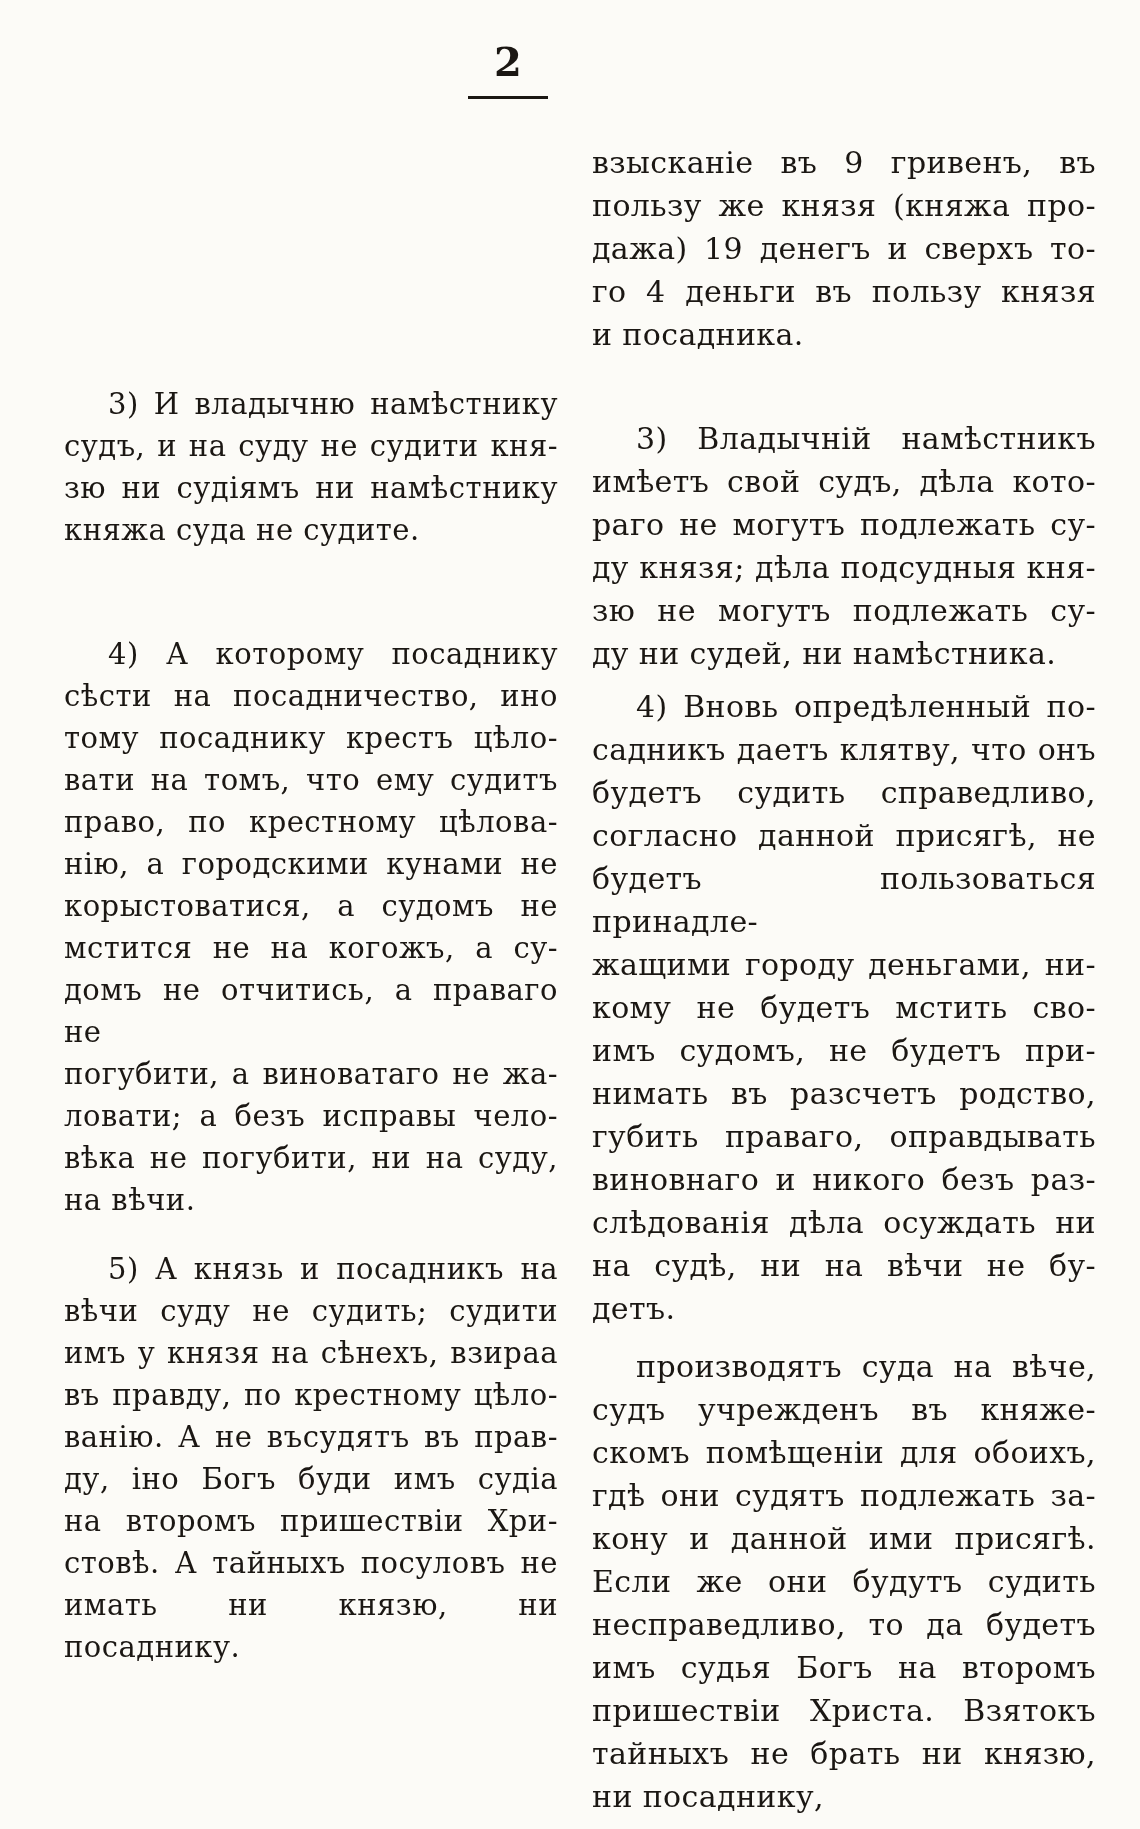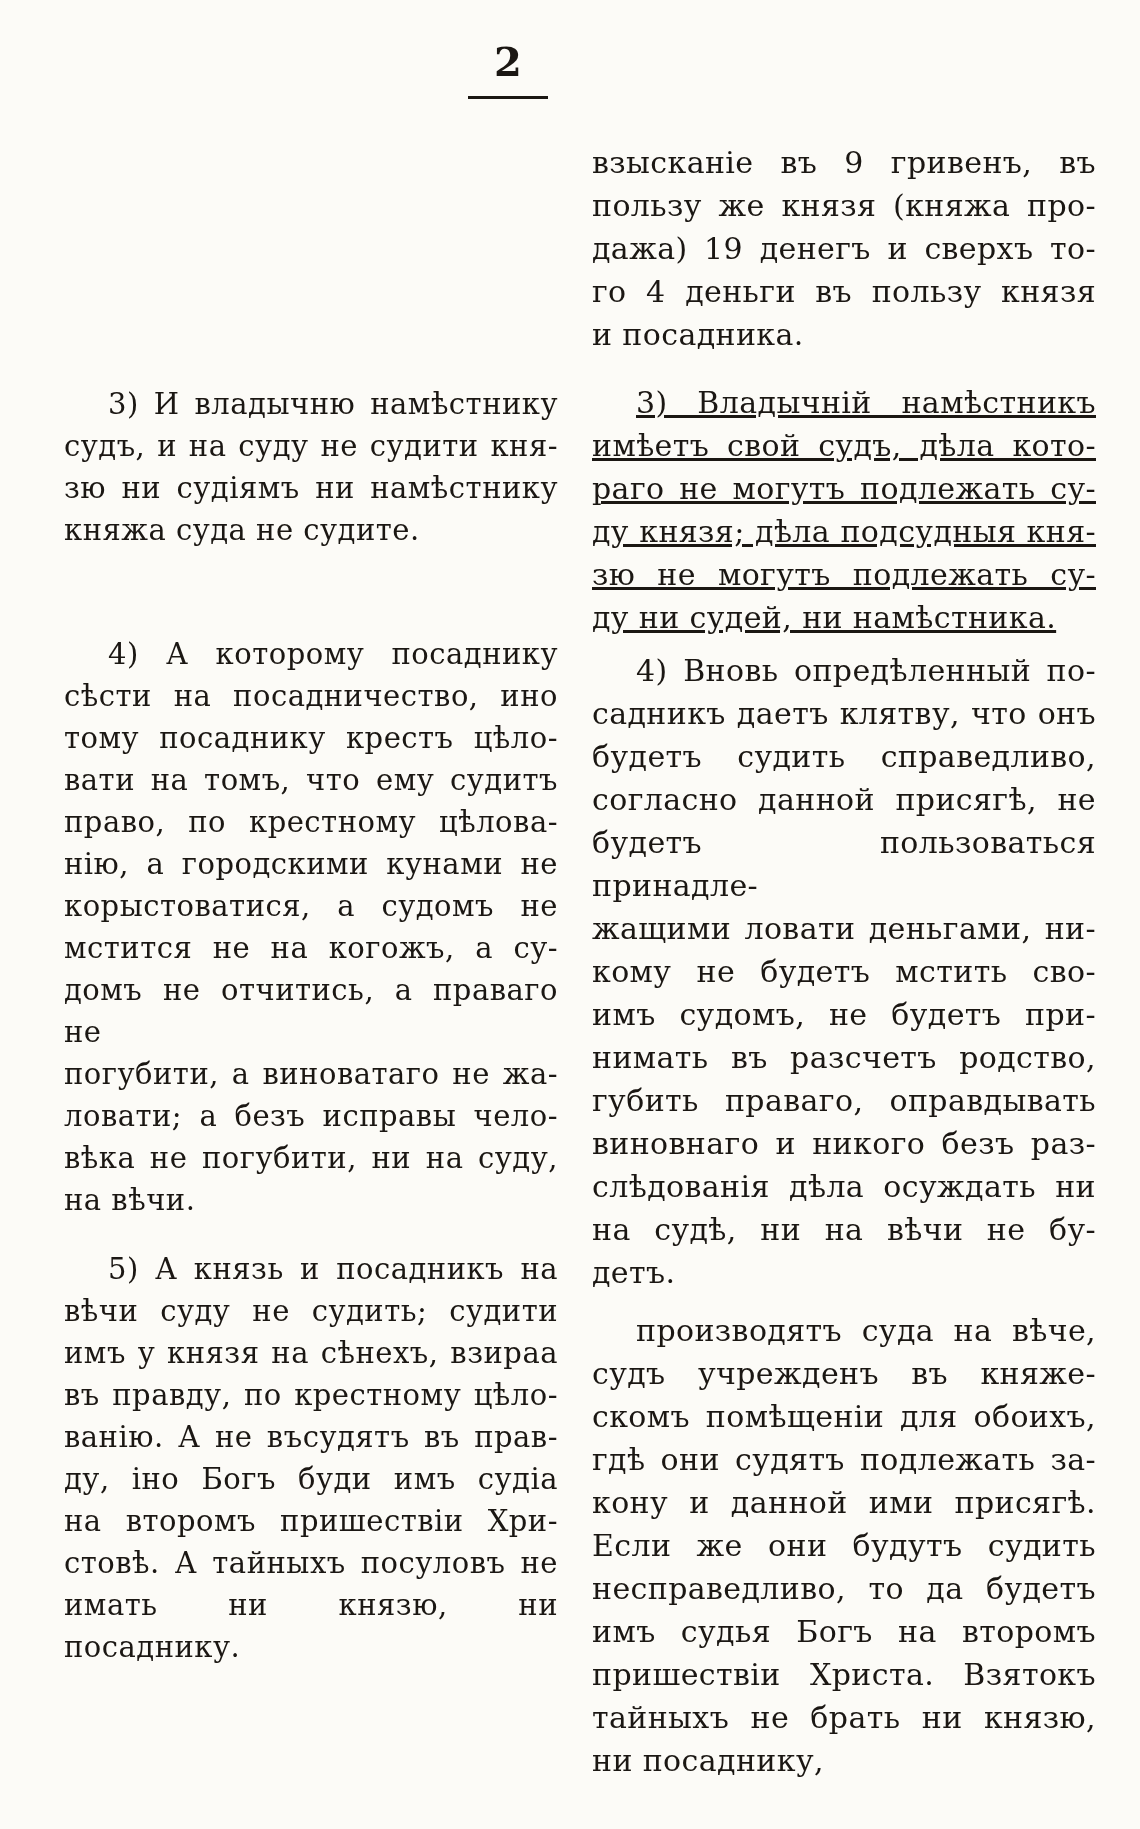--- a/index.html
+++ b/index.html
@@ -50,21 +50,21 @@
     left: 592px;
     top: 141px;
     width: 504px;
     font-size: 30px;
     line-height: 43px;
     letter-spacing: 0.4px;
   }
   .paragraph { margin: 0; }
   .col-left  .paragraph:nth-child(2) { margin-top: 82px; }
   .col-left  .paragraph:nth-child(3) { margin-top: 27px; }
-  .col-right .paragraph:nth-child(2) { margin-top: 25px; text-decoration: underline; }
+  .col-right .paragraph:nth-child(2) { margin-top: 61px; }
   .col-right .paragraph:nth-child(3) { margin-top: 10px; }
   .col-right .paragraph:nth-child(4) { margin-top: 15px; }
   .line {
     text-align: justify;
     text-align-last: justify;
     text-justify: inter-word;
     white-space: normal;
   }
   .line:last-child {
     text-align-last: left;
@@ -133,21 +133,21 @@
         <div class="line">ду князя; дѣла подсудныя кня-</div>
         <div class="line">зю не могутъ подлежать су-</div>
         <div class="line">ду ни судей, ни намѣстника.</div>
       </div>
       <div class="paragraph">
         <div class="line">4) Вновь опредѣленный по-</div>
         <div class="line">садникъ даетъ клятву, что онъ</div>
         <div class="line">будетъ судить справедливо,</div>
         <div class="line">согласно данной присягѣ, не</div>
         <div class="line">будетъ пользоваться принадле-</div>
-        <div class="line">жащими ловати деньгами, ни-</div>
+        <div class="line">жащими городу деньгами, ни-</div>
         <div class="line">кому не будетъ мстить сво-</div>
         <div class="line">имъ судомъ, не будетъ при-</div>
         <div class="line">нимать въ разсчетъ родство,</div>
         <div class="line">губить праваго, оправдывать</div>
         <div class="line">виновнаго и никого безъ раз-</div>
         <div class="line">слѣдованія дѣла осуждать ни</div>
         <div class="line">на судѣ, ни на вѣчи не бу-</div>
         <div class="line">детъ.</div>
       </div>
       <div class="paragraph">

